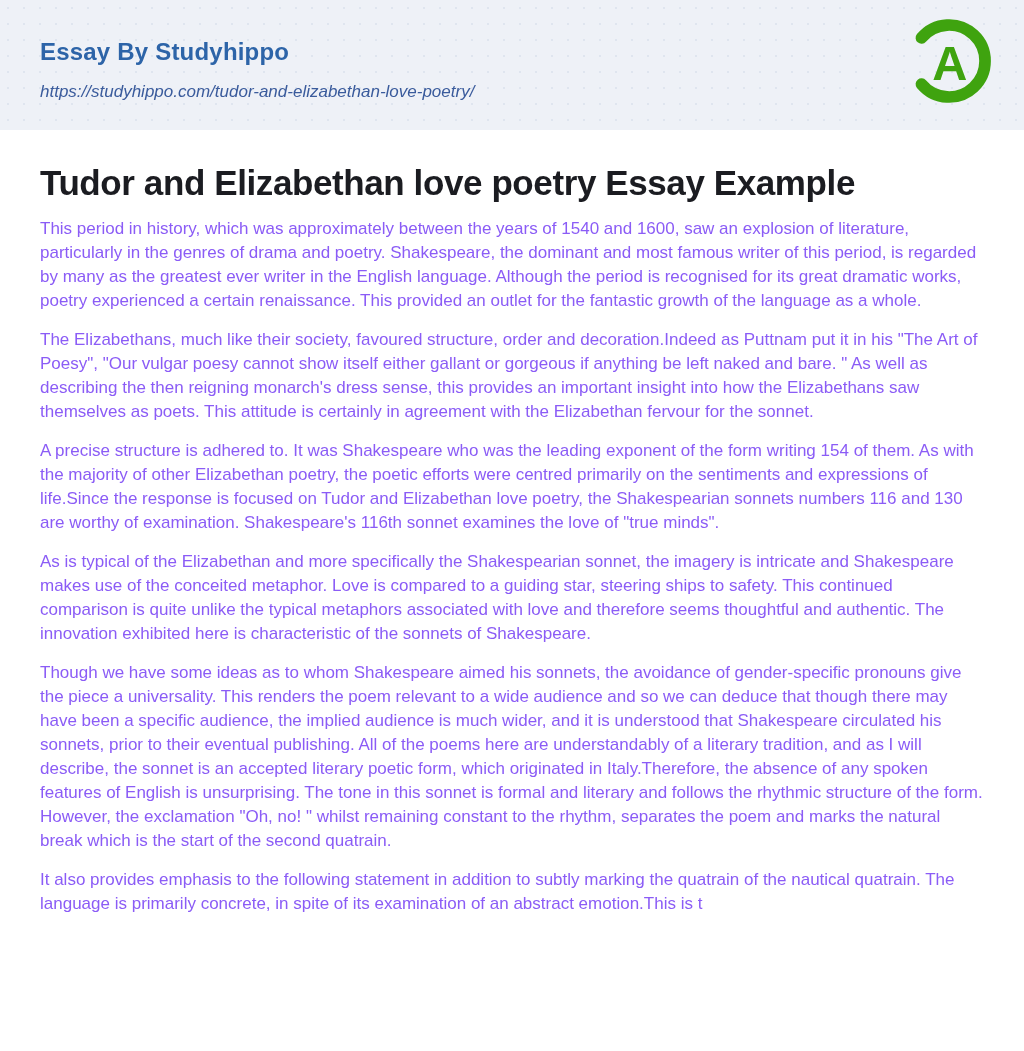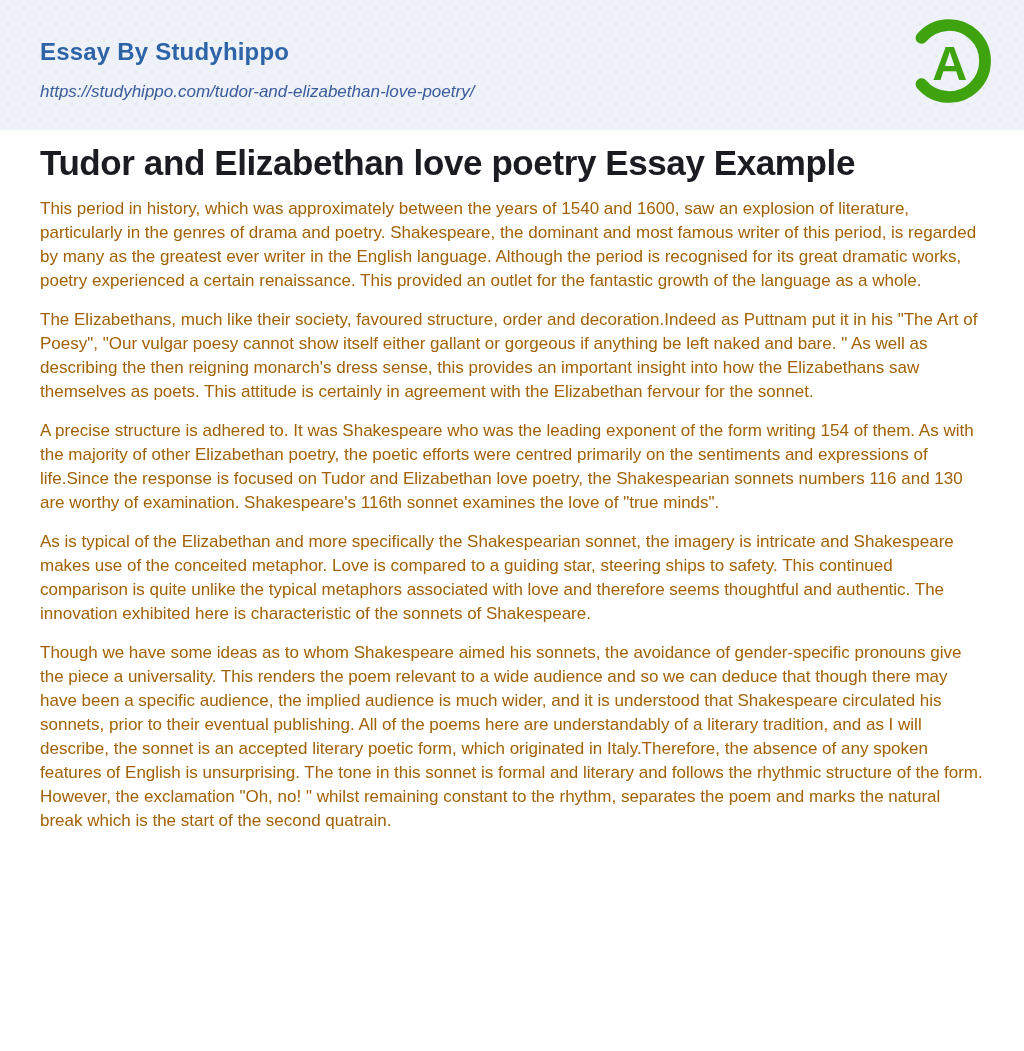--- a/index.html
+++ b/index.html
@@ -43,34 +43,34 @@
     right: 30px;
     width: 90px;
     height: 90px;
   }
   .logo svg { display: block; width: 100%; height: 100%; }
   .logo-letter {
     font-family: "Liberation Sans", sans-serif;
     font-weight: 700;
   }
   .content {
-    padding: 12px 40px 0 40px;
+    padding: 32px 40px 0 40px;
   }
   .essay-title {
     font-size: 35px;
     line-height: 42px;
     font-weight: 700;
     letter-spacing: -0.4px;
     color: #1b1c21;
     margin-bottom: 13px;
   }
   .essay-body p {
     font-size: 17px;
     line-height: 24px;
-    color: #a16207;
+    color: #8b5cf6;
     margin-bottom: 15px;
   }
 </style>
 </head>
 <body>
 
 <div class="page">
 
   <div class="header">
     <span class="header-title">Essay By Studyhippo</span>
@@ -86,16 +86,17 @@
 
   <div class="content">
     <h1 class="essay-title">Tudor and Elizabethan love poetry Essay Example</h1>
 
     <div class="essay-body">
       <p>This period in history, which was approximately between the years of 1540 and 1600, saw an explosion of literature, particularly in the genres of drama and poetry. Shakespeare, the dominant and most famous writer of this period, is regarded by many as the greatest ever writer in the English language. Although the period is recognised for its great dramatic works, poetry experienced a certain renaissance. This provided an outlet for the fantastic growth of the language as a whole.</p>
       <p>The Elizabethans, much like their society, favoured structure, order and decoration.Indeed as Puttnam put it in his "The Art of Poesy", "Our vulgar poesy cannot show itself either gallant or gorgeous if anything be left naked and bare. " As well as describing the then reigning monarch's dress sense, this provides an important insight into how the Elizabethans saw themselves as poets. This attitude is certainly in agreement with the Elizabethan fervour for the sonnet.</p>
       <p>A precise structure is adhered to. It was Shakespeare who was the leading exponent of the form writing 154 of them. As with the majority of other Elizabethan poetry, the poetic efforts were centred primarily on the sentiments and expressions of life.Since the response is focused on Tudor and Elizabethan love poetry, the Shakespearian sonnets numbers 116 and 130 are worthy of examination. Shakespeare's 116th sonnet examines the love of "true minds".</p>
       <p>As is typical of the Elizabethan and more specifically the Shakespearian sonnet, the imagery is intricate and Shakespeare makes use of the conceited metaphor. Love is compared to a guiding star, steering ships to safety. This continued comparison is quite unlike the typical metaphors associated with love and therefore seems thoughtful and authentic. The innovation exhibited here is characteristic of the sonnets of Shakespeare.</p>
       <p>Though we have some ideas as to whom Shakespeare aimed his sonnets, the avoidance of gender-specific pronouns give the piece a universality. This renders the poem relevant to a wide audience and so we can deduce that though there may have been a specific audience, the implied audience is much wider, and it is understood that Shakespeare circulated his sonnets, prior to their eventual publishing. All of the poems here are understandably of a literary tradition, and as I will describe, the sonnet is an accepted literary poetic form, which originated in Italy.Therefore, the absence of any spoken features of English is unsurprising. The tone in this sonnet is formal and literary and follows the rhythmic structure of the form. However, the exclamation "Oh, no! " whilst remaining constant to the rhythm, separates the poem and marks the natural break which is the start of the second quatrain.</p>
+      <p>It also provides emphasis to the following statement in addition to subtly marking the quatrain of the nautical quatrain. The language is primarily concrete, in spite of its examination of an abstract emotion.This is t</p>
     </div>
   </div>
 
 </div>
 
 </body></html>

